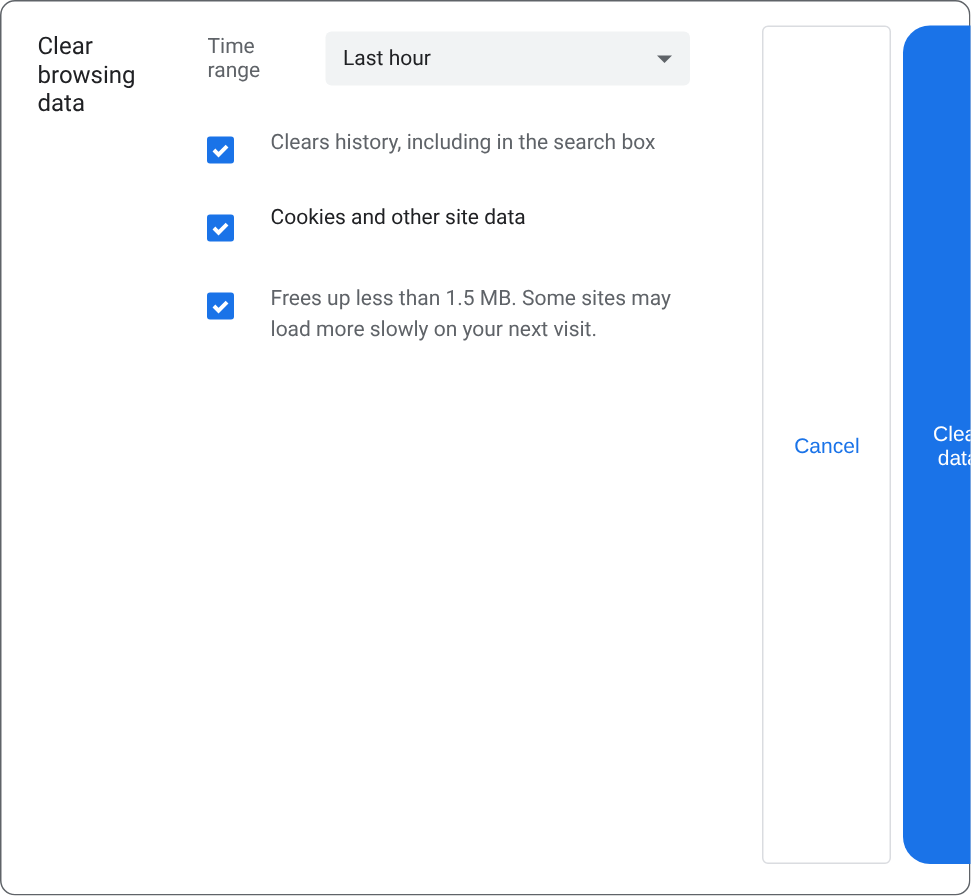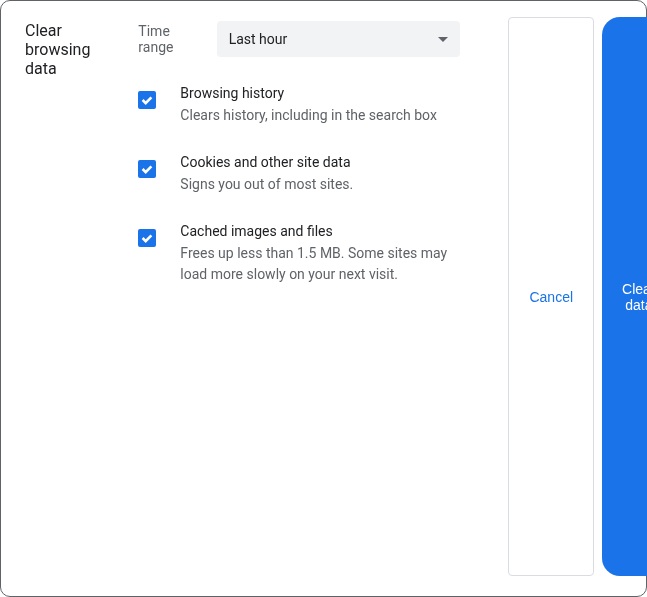--- a/index.html
+++ b/index.html
@@ -171,45 +171,42 @@
       </div>
     </div>
 
     <div class="option-row">
       <div class="checkbox">
         <svg viewBox="0 0 16 16">
             <polyline points="3,8 6.5,11.5 13,5"></polyline>
           </svg>
       </div>
       <div class="option-text">
-        <div class="option-title">Browsing history</div>
         <div class="option-desc">Clears history, including in the search box</div>
       </div>
     </div>
 
     <div class="option-row">
       <div class="checkbox">
         <svg viewBox="0 0 16 16">
             <polyline points="3,8 6.5,11.5 13,5"></polyline>
           </svg>
       </div>
       <div class="option-text">
         <div class="option-title">Cookies and other site data</div>
-        <div class="option-desc">Signs you out of most sites.</div>
       </div>
     </div>
 
     <div class="option-row">
       <div class="checkbox">
         <svg viewBox="0 0 16 16">
             <polyline points="3,8 6.5,11.5 13,5"></polyline>
           </svg>
       </div>
       <div class="option-text">
-        <div class="option-title">Cached images and files</div>
         <div class="option-desc">Frees up less than 1.5 MB. Some sites may load more slowly on your next visit.</div>
       </div>
     </div>
   </div>
 
   <div class="footer">
     <button class="btn btn-cancel">Cancel</button>
     <button class="btn btn-primary">Clear data</button>
   </div>
 </div>

